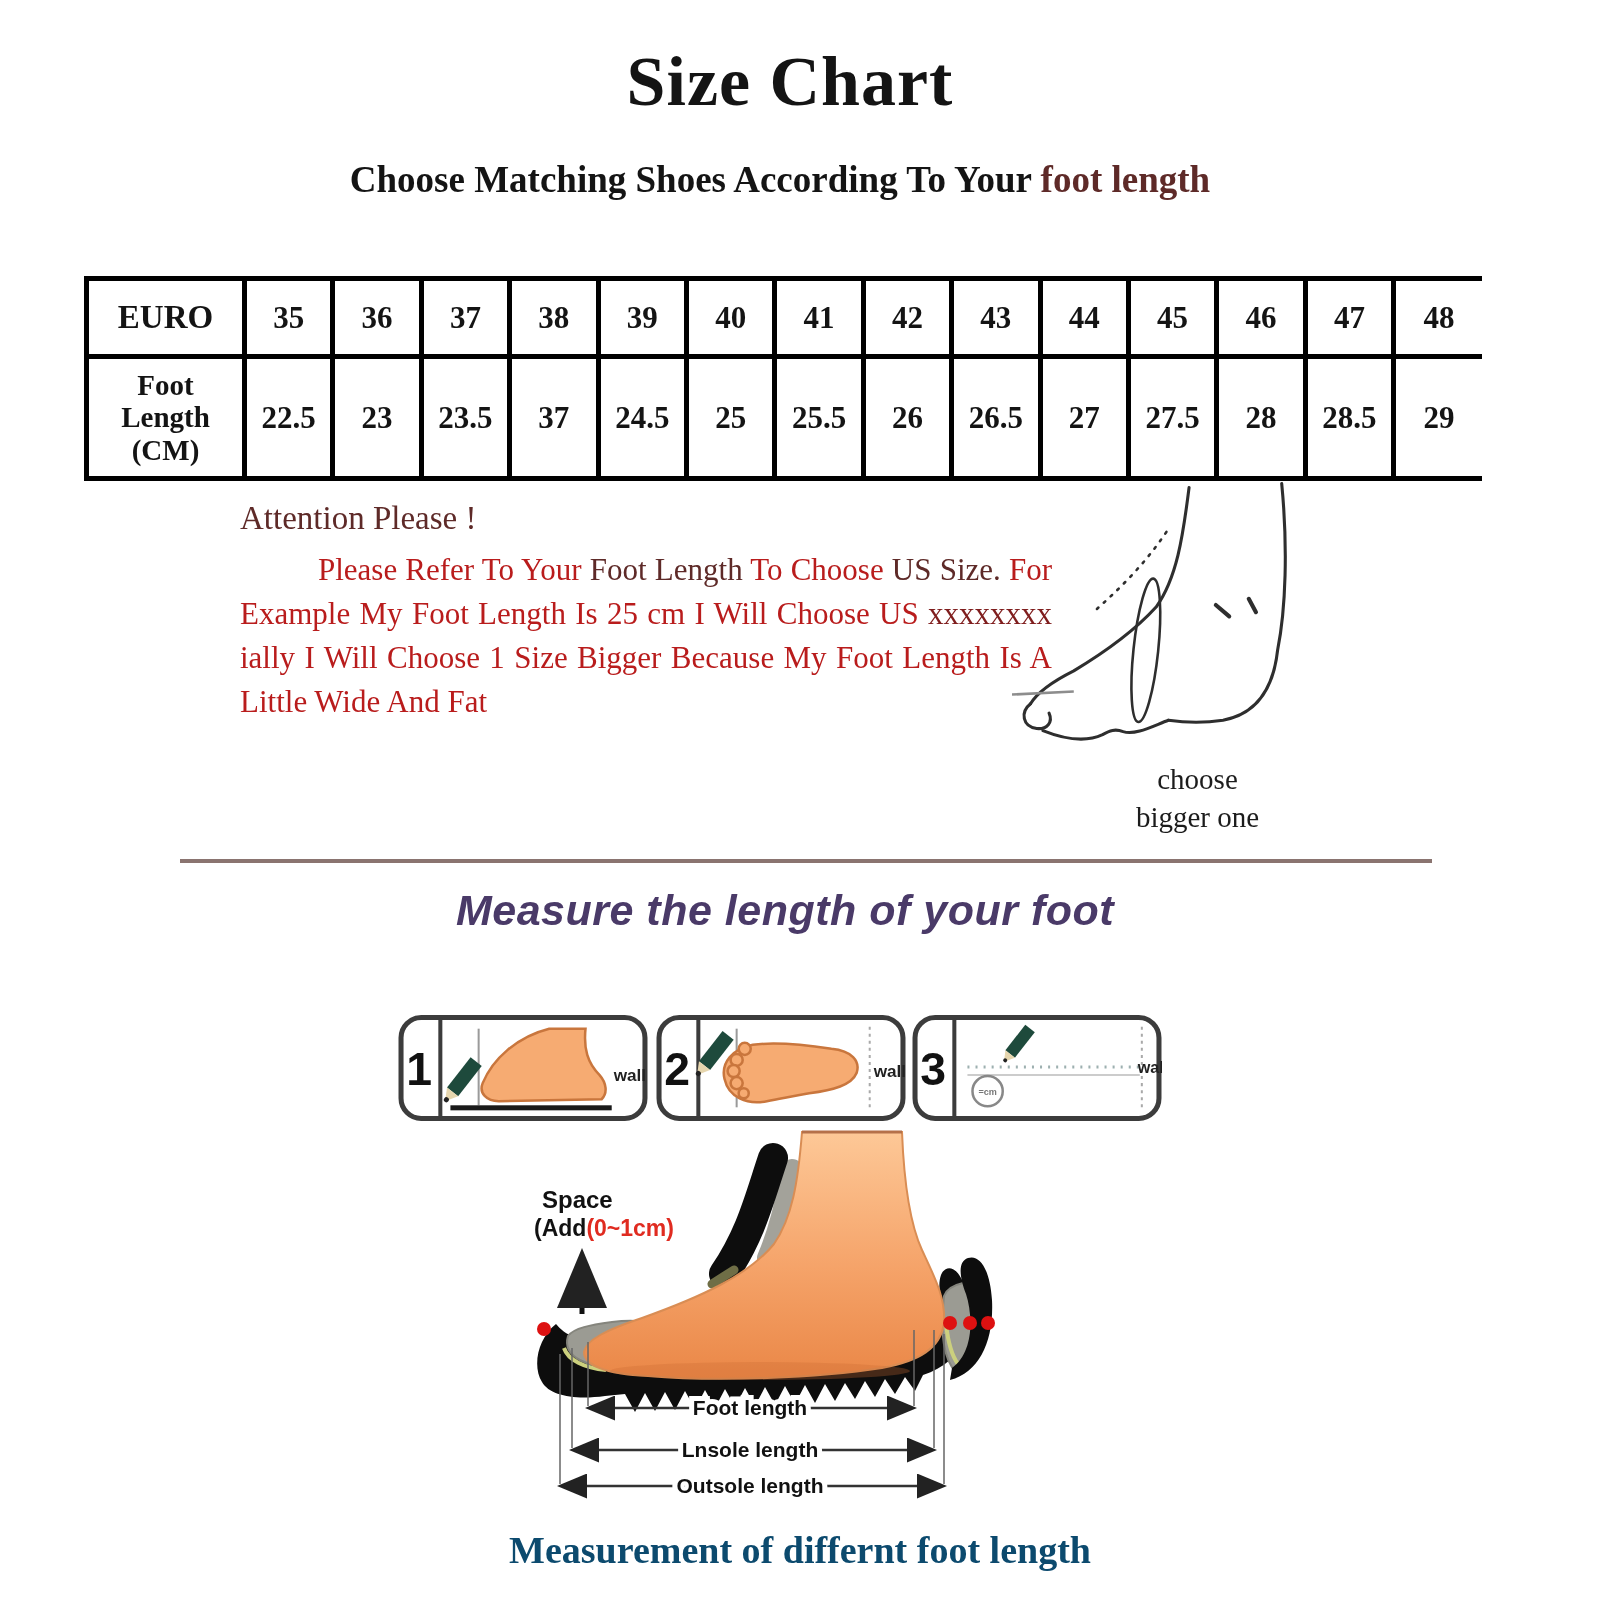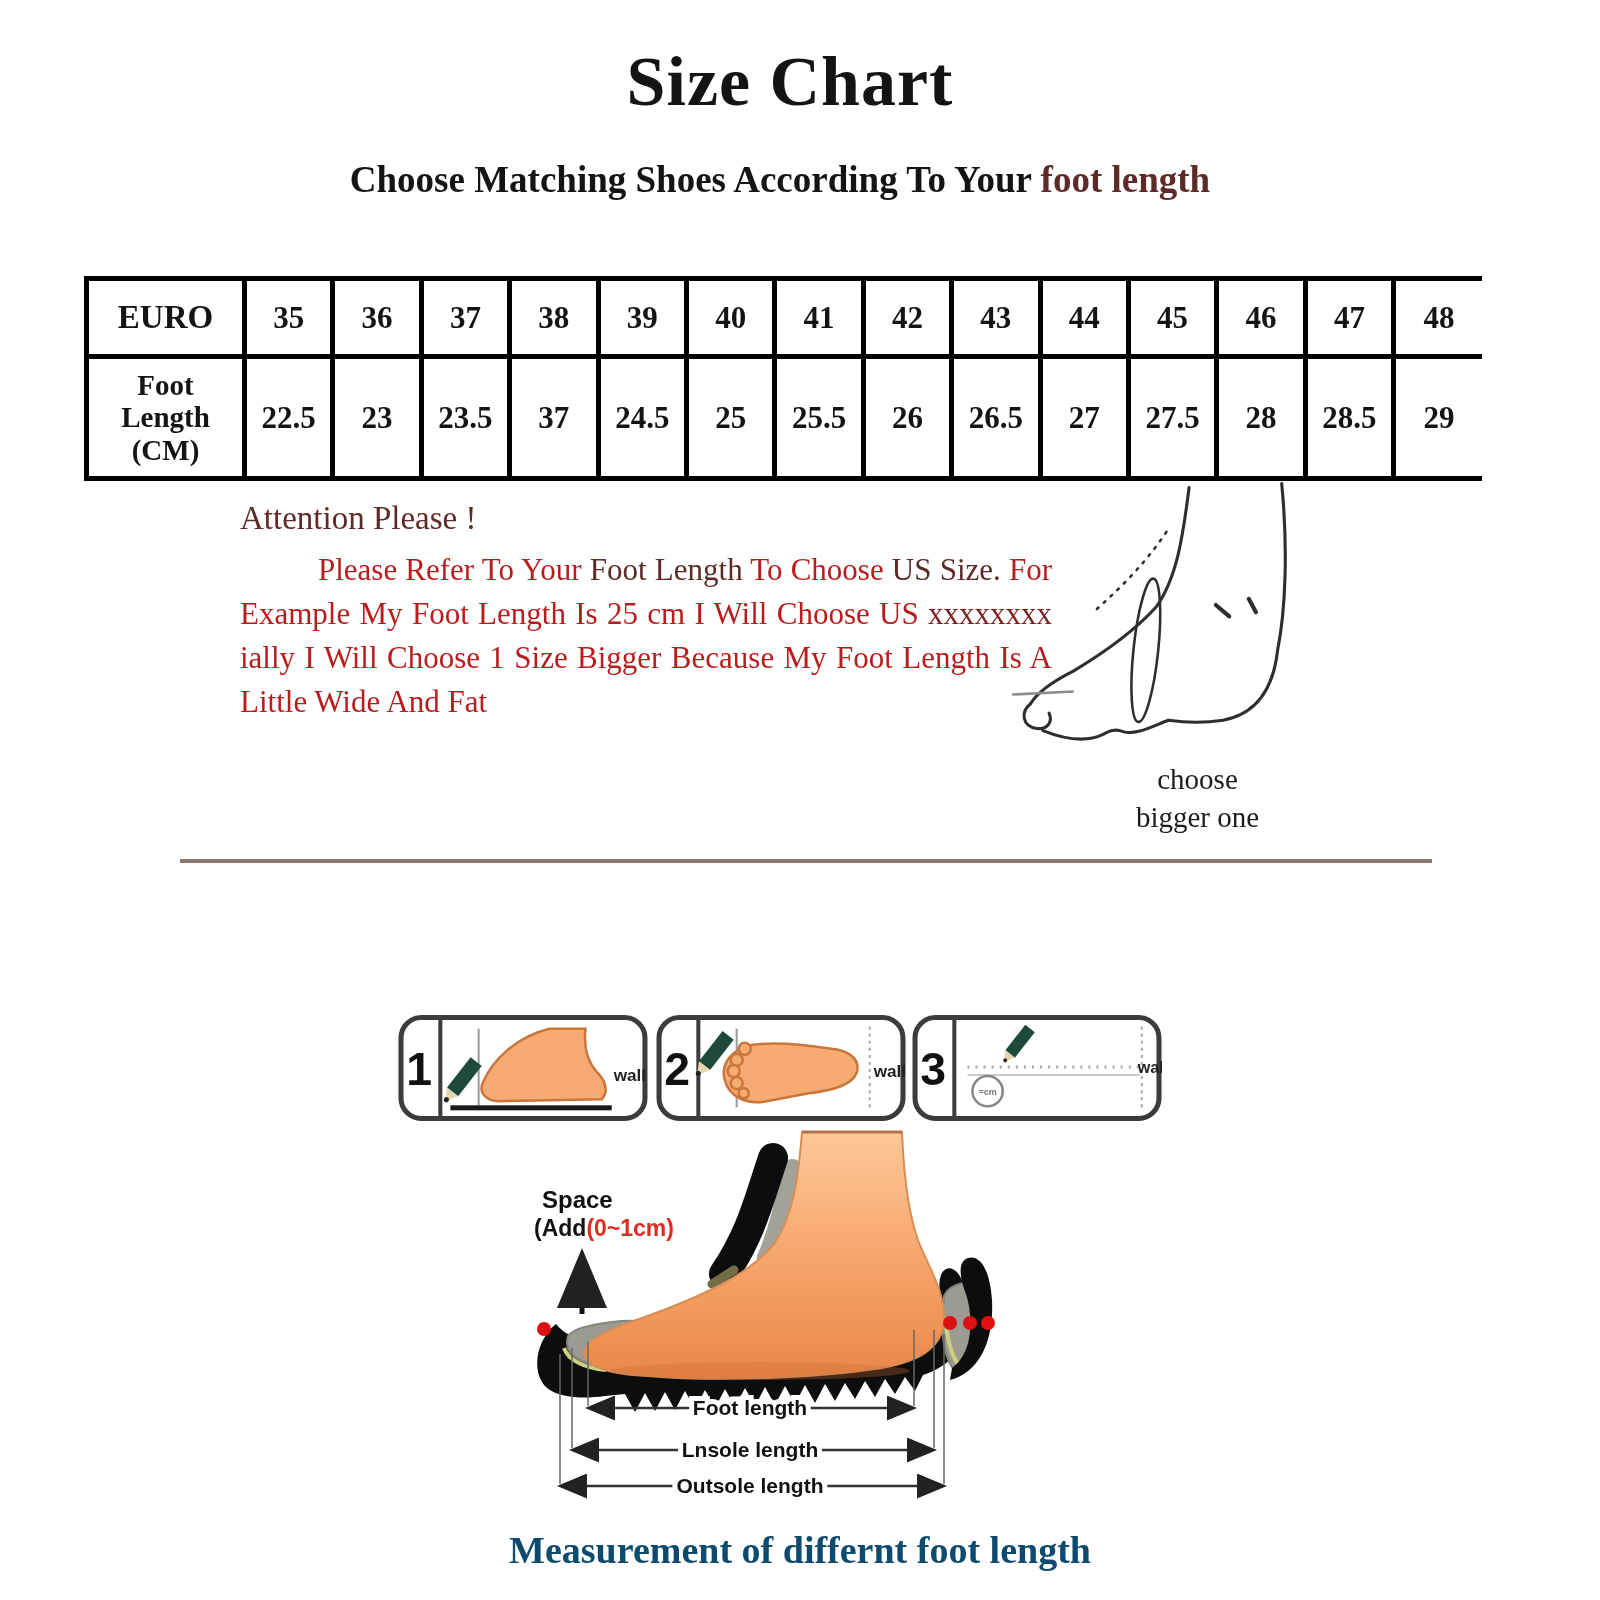--- a/index.html
+++ b/index.html
@@ -112,20 +112,21 @@
     <line x1="0" y1="213" x2="60" y2="210" stroke="#8d8d8d" stroke-width="2.5"></line>
   </svg>
 
   <div class="abs choose-bigger">
     <div>choose</div>
     <div>bigger one</div>
   </div>
 
   <div class="abs divider-line"></div>
 
+  <div class="abs measure-heading">Measure the length of your foot</div>
 
   <svg class="abs" style="left:398px;top:1014px;" width="250" height="108" viewBox="0 0 248 106">
     <rect x="3" y="3" width="242" height="100" rx="20" fill="#fff" stroke="#3c3c3c" stroke-width="5"></rect>
     <line x1="42" y1="4" x2="42" y2="102" stroke="#3c3c3c" stroke-width="4"></line>
     <text x="21" y="70" text-anchor="middle" font-size="46" font-weight="bold" fill="#111">1</text>
     <line x1="80" y1="14" x2="80" y2="90" stroke="#9a9a9a" stroke-width="2"></line>
     <g transform="translate(64,64) rotate(38)">
       <rect x="-7" y="-22" width="14" height="38" fill="#1e4a3c"></rect>
       <polygon points="-7,16 7,16 0,28" fill="#e6d6ae"></polygon>
       <circle cx="0" cy="26" r="2.5" fill="#222"></circle>

